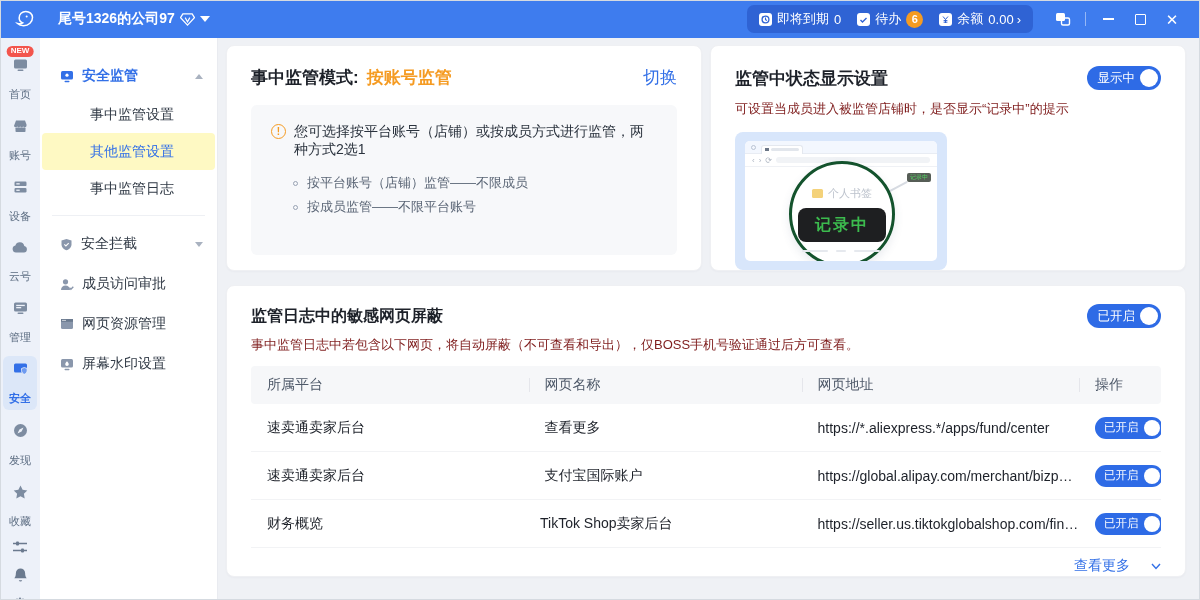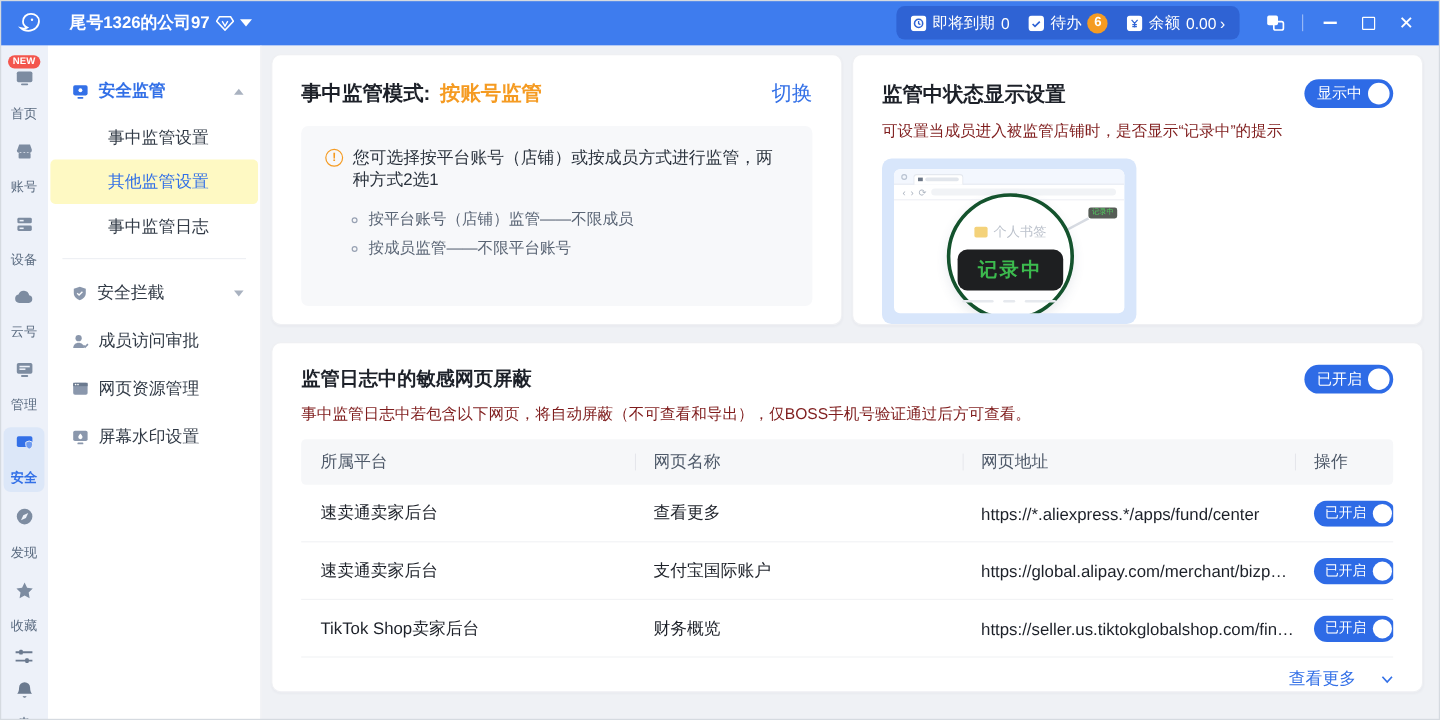--- a/index.html
+++ b/index.html
@@ -434,22 +434,22 @@
           <div class="tbl-row">
             <span class="tc c1">速卖通卖家后台</span>
             <span class="tc c2">支付宝国际账户</span>
             <span class="tc c3">https://global.alipay.com/merchant/bizportal</span>
             <span class="tc c4"><span class="toggle sm">
                   <span class="tlab">已开启</span>
                   <span class="knob"></span>
                 </span></span>
           </div>
           <div class="tbl-row">
+            <span class="tc c2">财务概览</span>
             <span class="tc c1">TikTok Shop卖家后台</span>
-            <span class="tc c2">财务概览</span>
             <span class="tc c3">https://seller.us.tiktokglobalshop.com/finan...</span>
             <span class="tc c4"><span class="toggle sm">
                   <span class="tlab">已开启</span>
                   <span class="knob"></span>
                 </span></span>
           </div>
 
           <div class="tbl-more">
             <span>查看更多</span>
             <svg width="10" height="7" viewBox="0 0 10 7">

